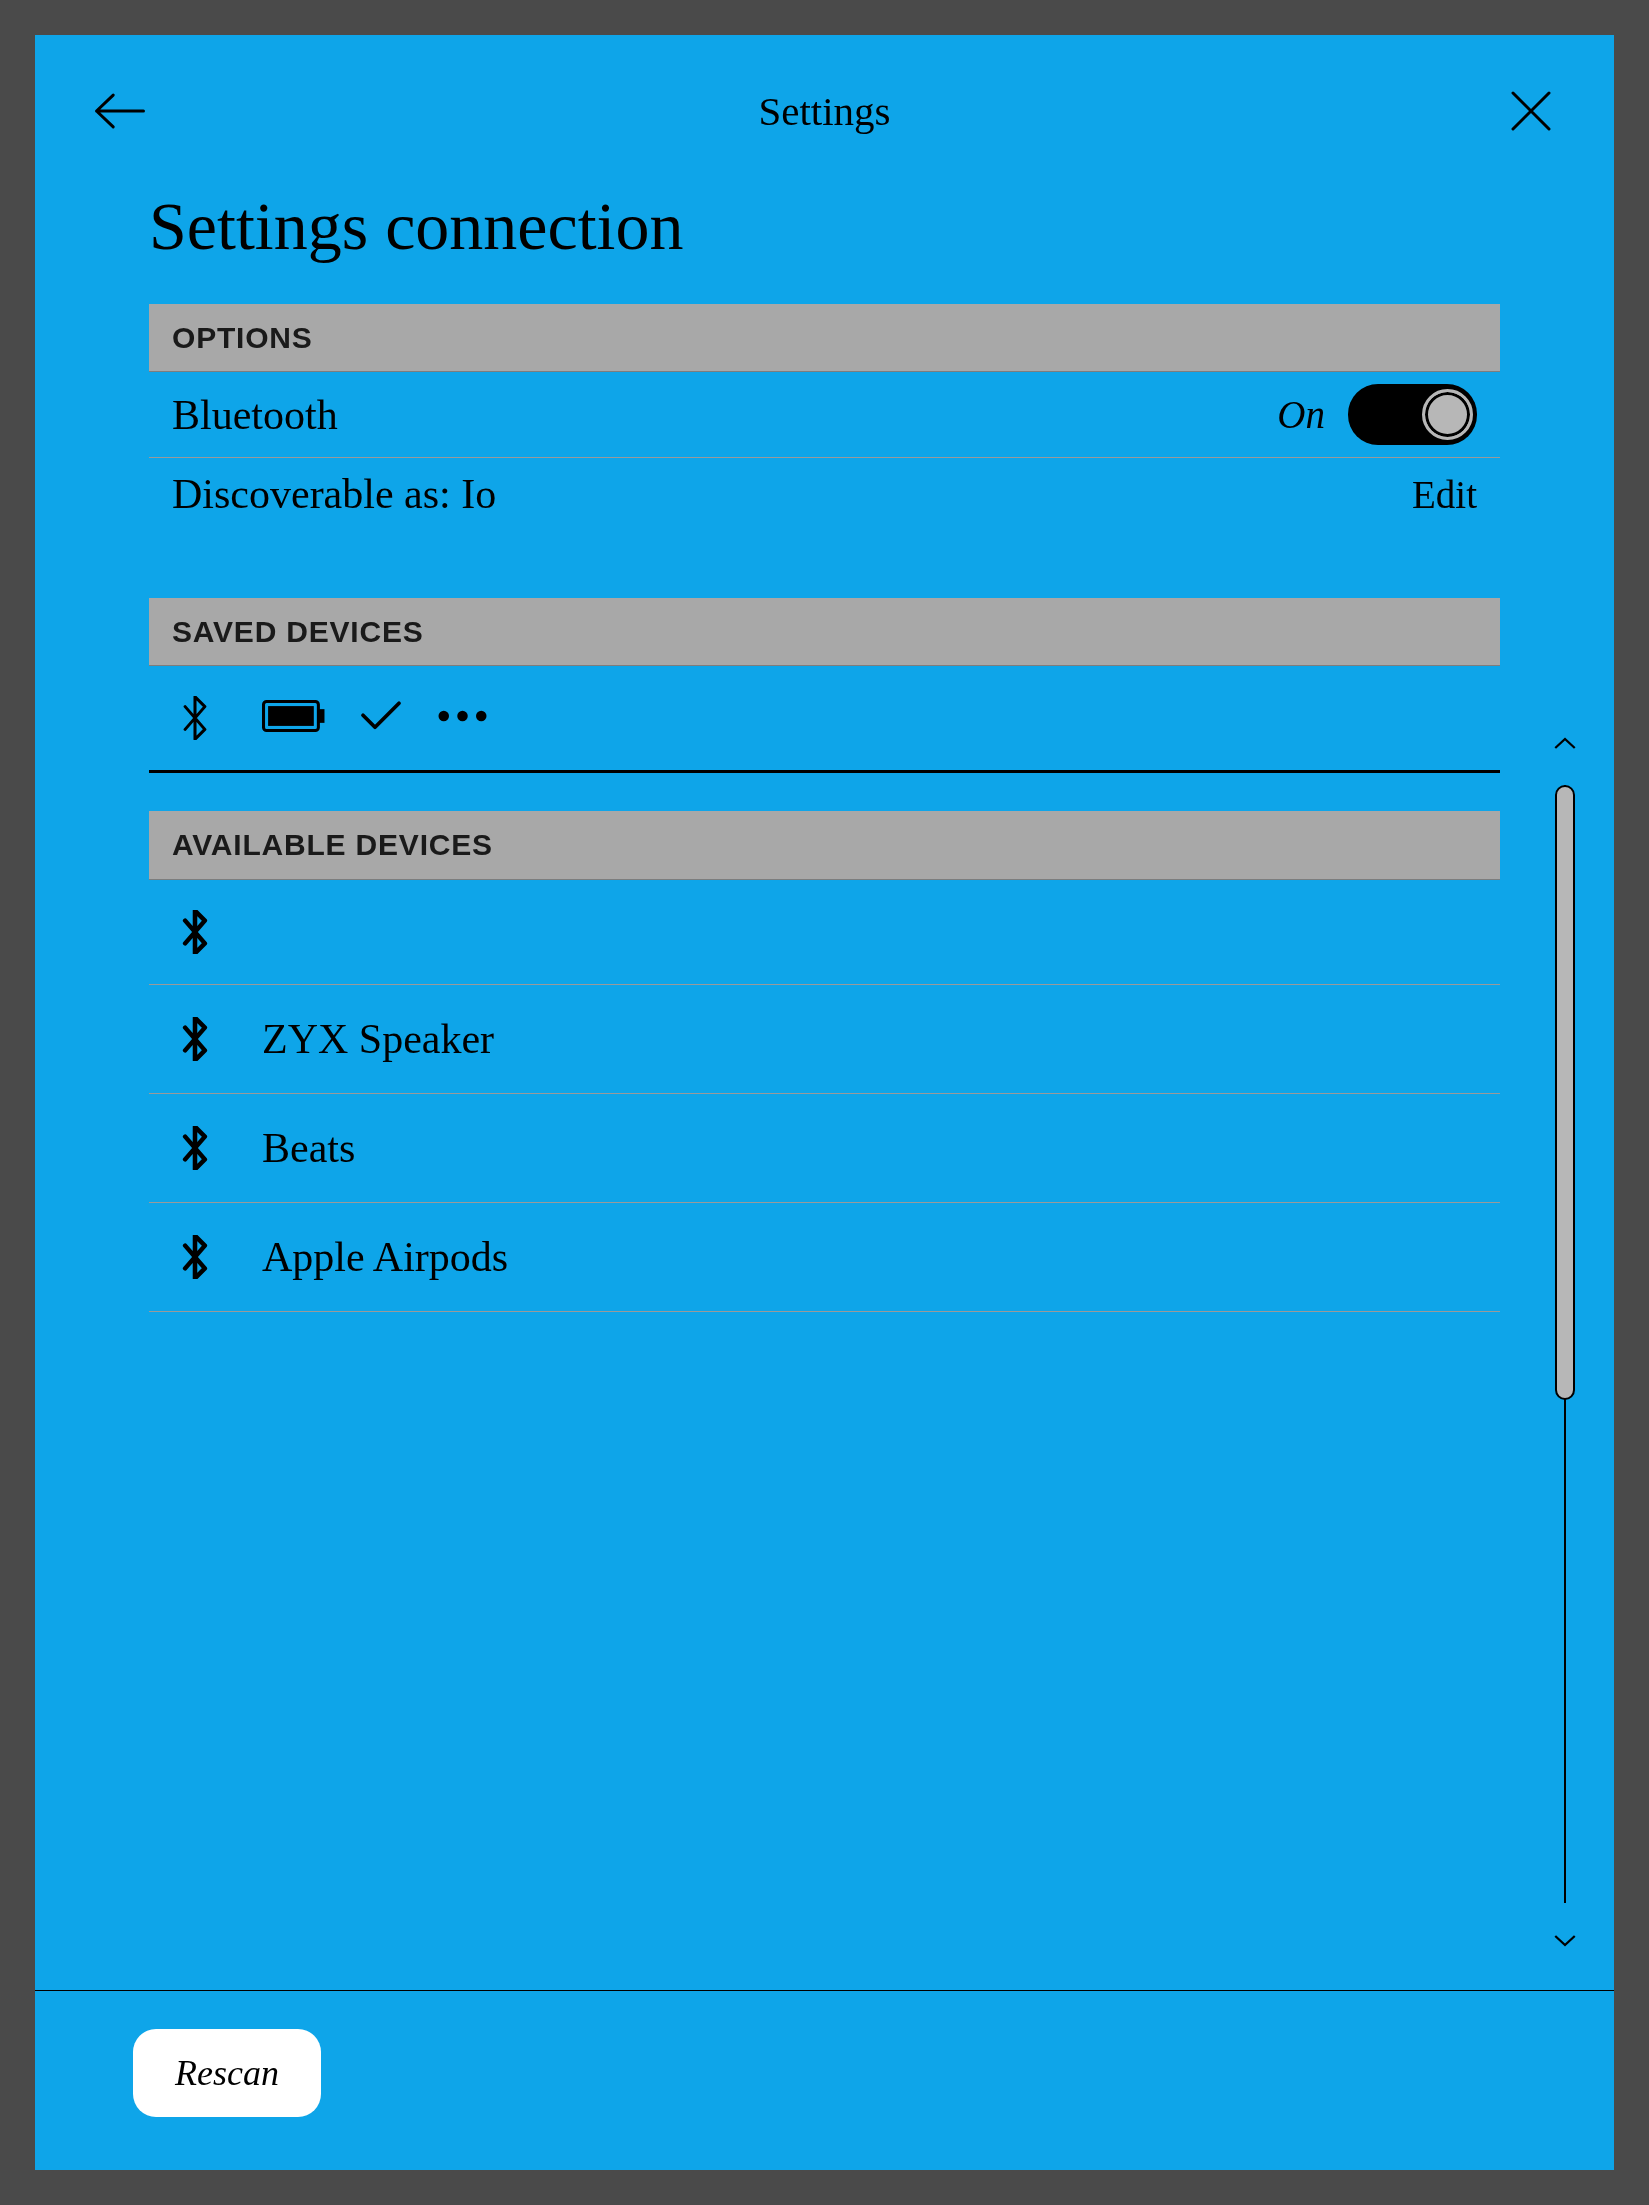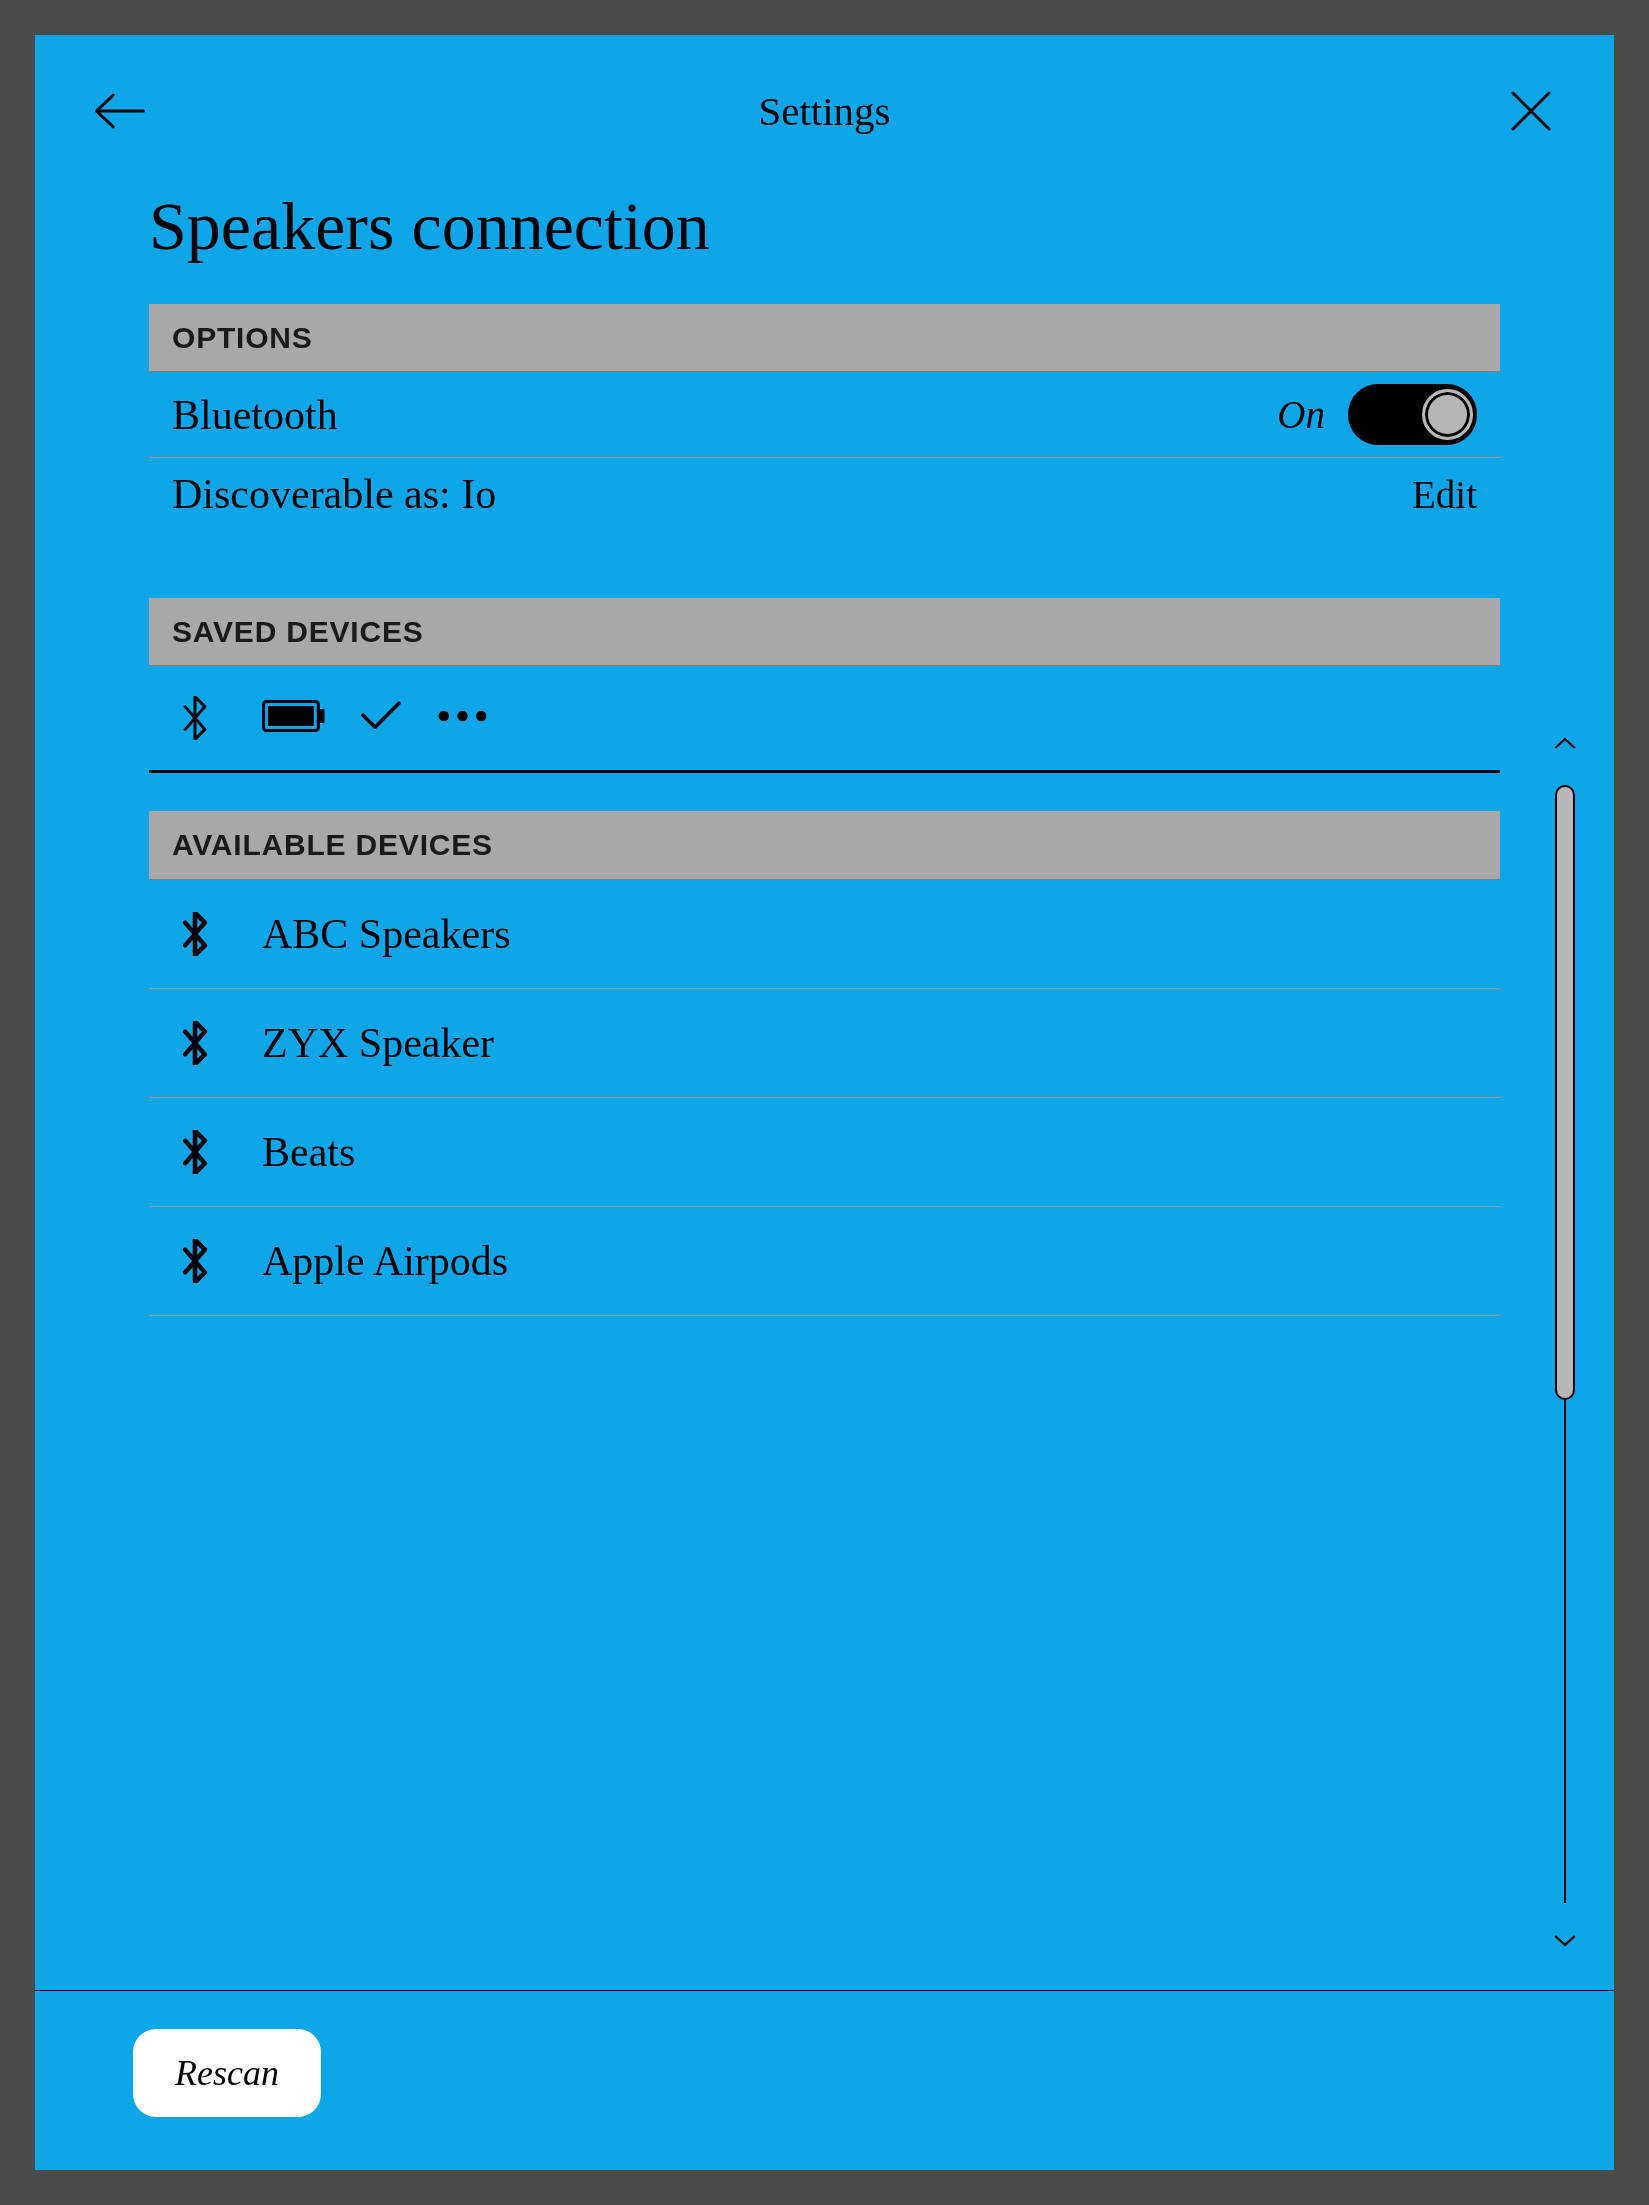--- a/index.html
+++ b/index.html
@@ -207,21 +207,21 @@
       </svg>
     </div>
     <div class="tb-center">Settings</div>
     <div class="tb-btn">
       <svg width="42" height="42" viewBox="0 0 56 56">
         <path d="M4 4 L52 52 M52 4 L4 52" stroke-width="4" fill="none" stroke-linecap="round"></path>
       </svg>
     </div>
   </div>
 
-  <h1 class="page-title">Speakers connection</h1>
+  <h1 class="page-title">Settings connection</h1>
 
   <div class="content-wrap">
     <div class="content">
 
       <div class="section-header">OPTIONS</div>
 
       <div class="row">
         <div class="row-label">Bluetooth</div>
         <div class="row-right">
           <span class="it-state">On</span>
@@ -274,23 +274,20 @@
       <div class="spacer-sm"></div>
 
       <div class="section-header">AVAILABLE DEVICES</div>
 
       <div class="device-row">
         <div class="bt-icon">
           <svg width="26" height="44" viewBox="0 0 34 58" fill="none" stroke="#000" stroke-width="6" stroke-linejoin="round" stroke-linecap="round">
             <path d="M4 14 L30 44 L17 57 L17 1 L30 14 L4 44"></path>
           </svg>
         </div>
-        <div class="device-info">
-          <div class="device-name">ABC Speakers</div>
-        </div>
       </div>
 
       <div class="device-row">
         <div class="bt-icon">
           <svg width="26" height="44" viewBox="0 0 34 58" fill="none" stroke="#000" stroke-width="6" stroke-linejoin="round" stroke-linecap="round">
             <path d="M4 14 L30 44 L17 57 L17 1 L30 14 L4 44"></path>
           </svg>
         </div>
         <div class="device-info">
           <div class="device-name">ZYX Speaker</div>

